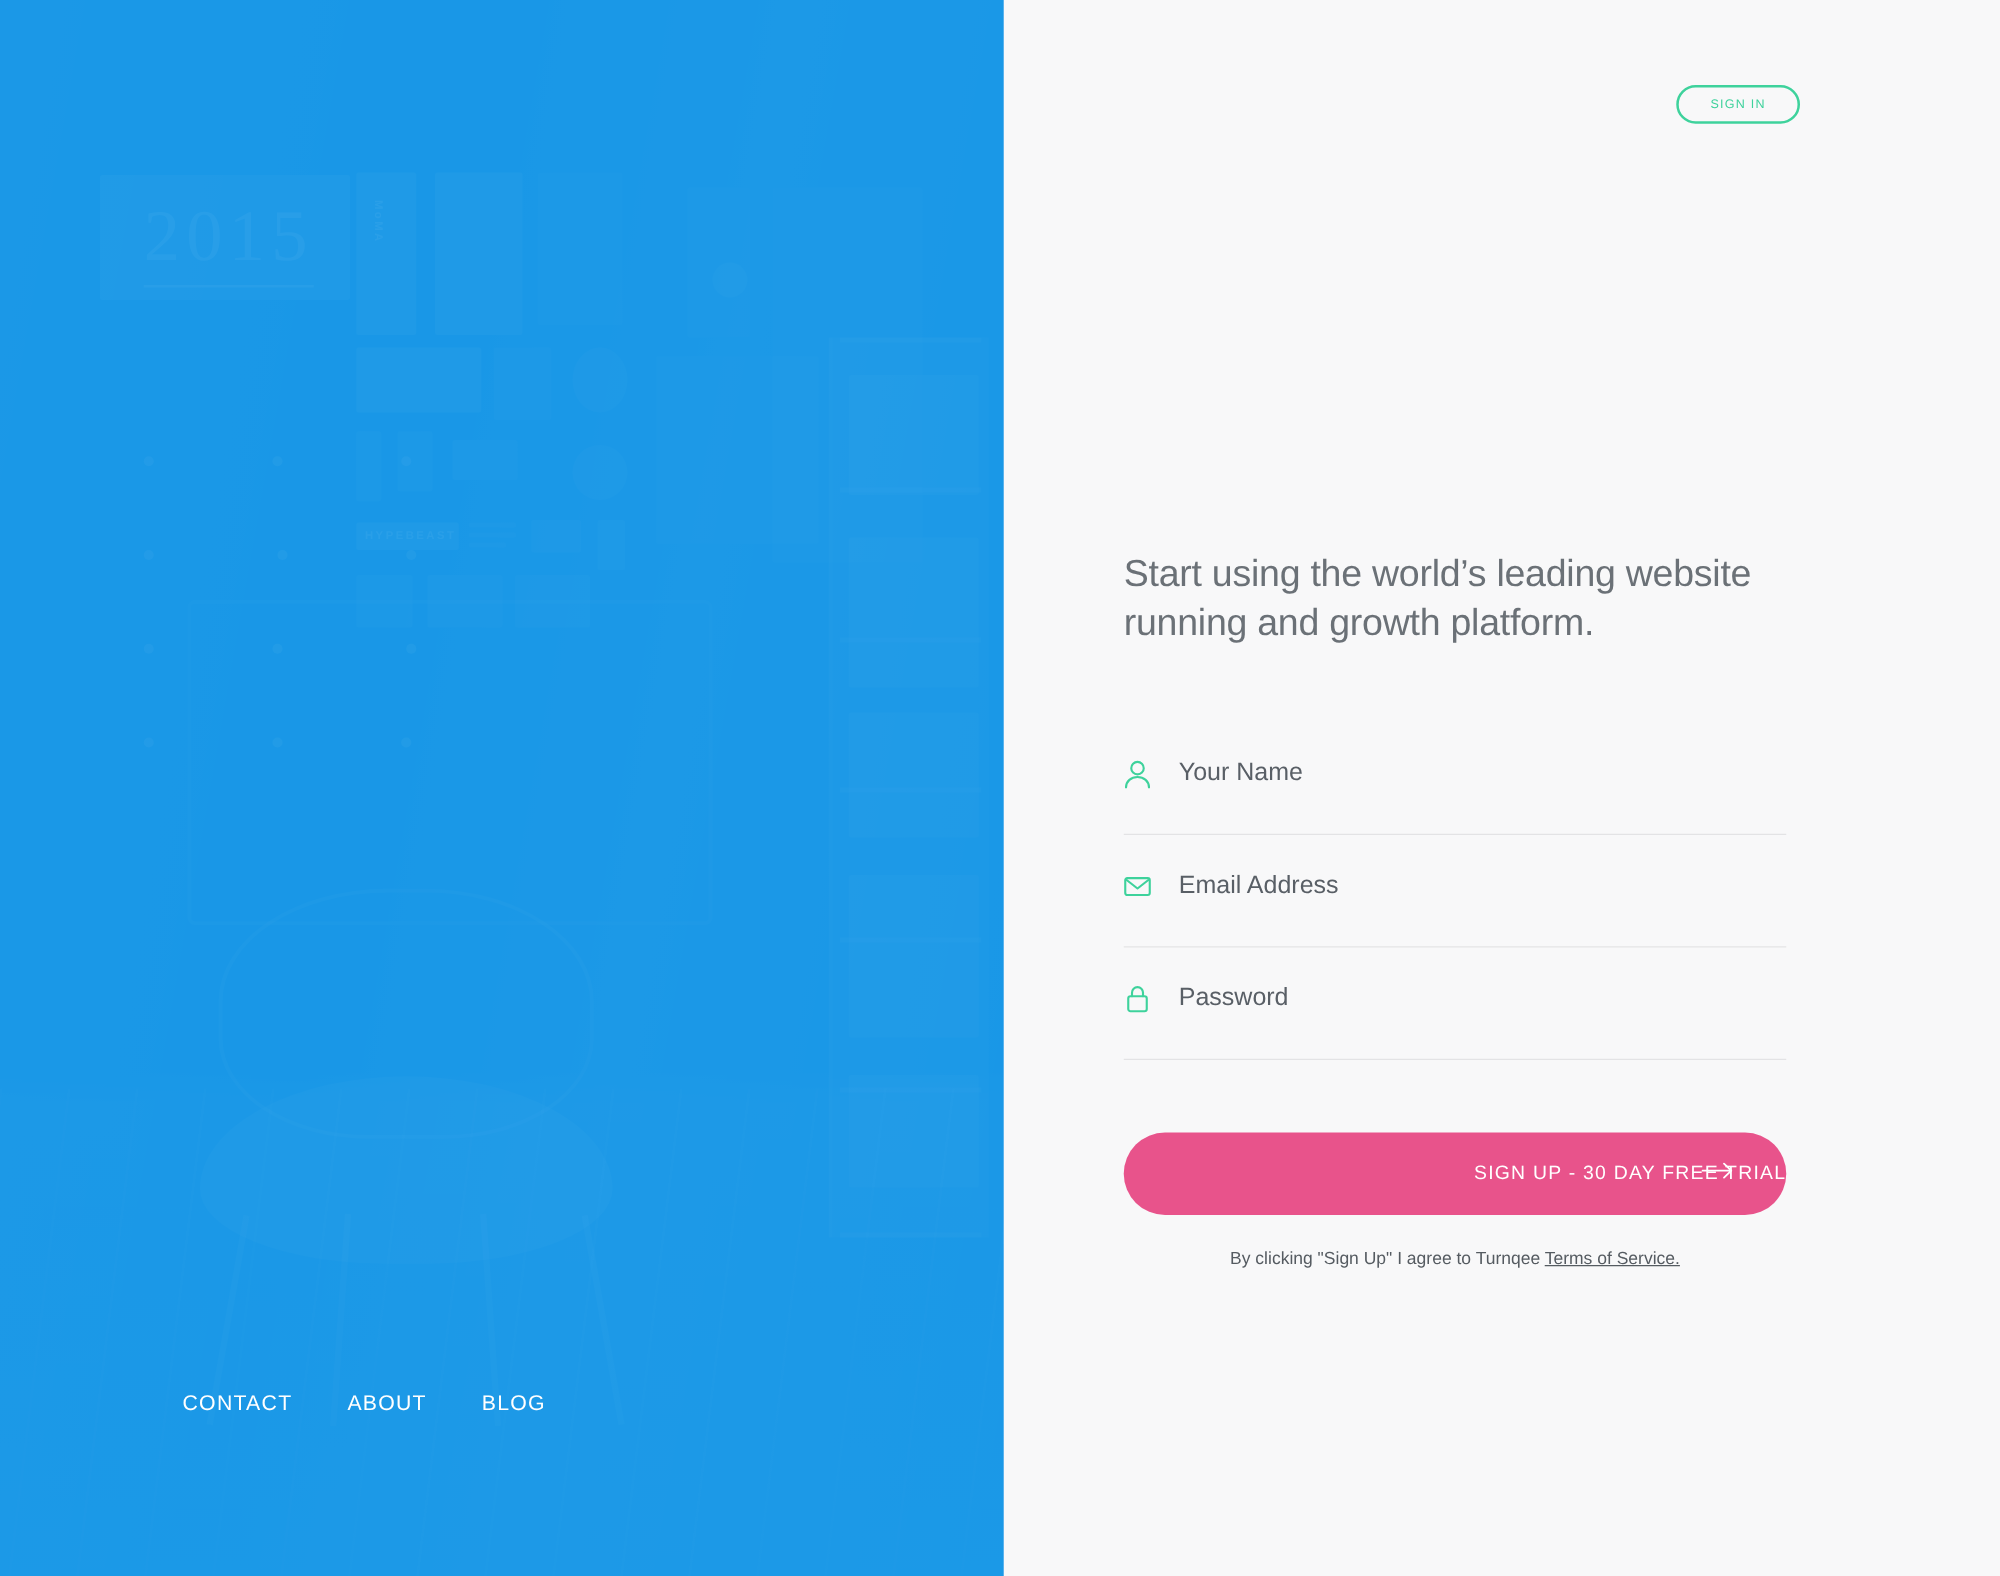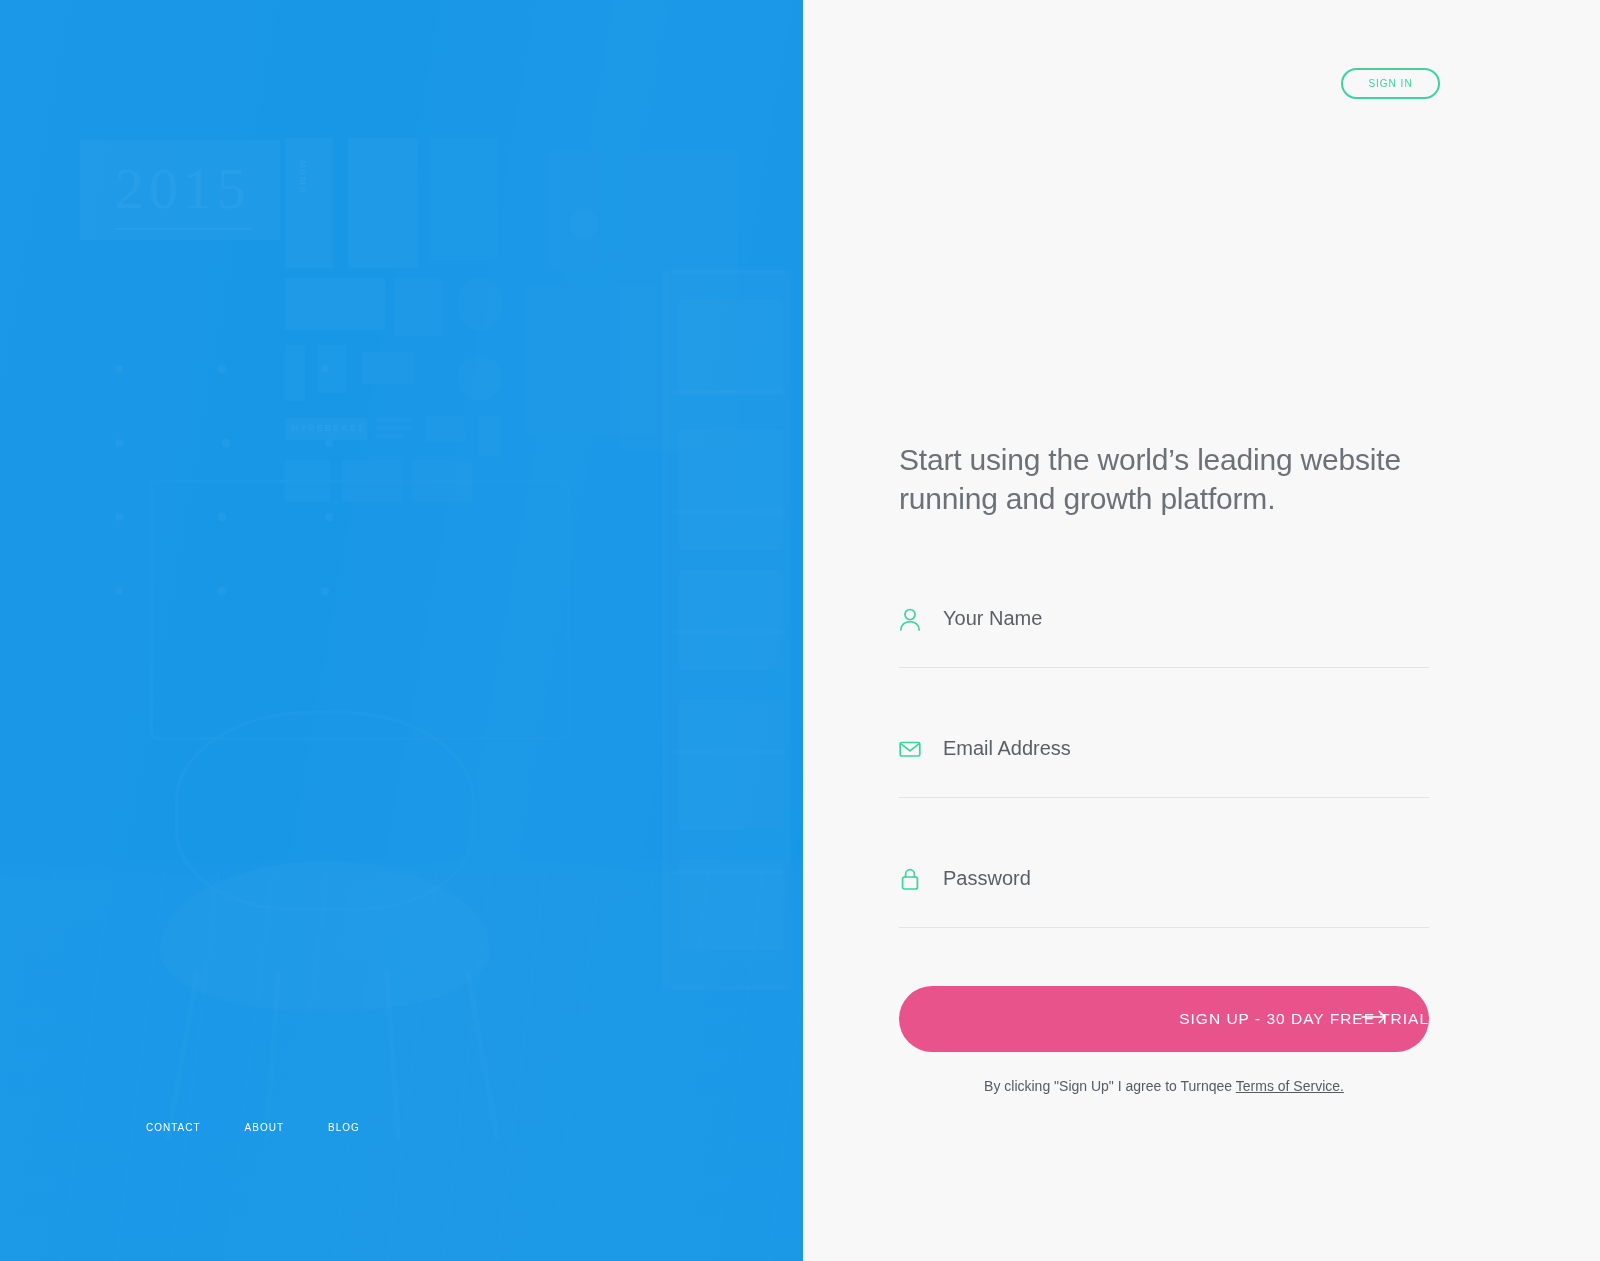--- a/index.html
+++ b/index.html
@@ -140,21 +140,21 @@
     border-radius: 30px;
     color: #ffffff; font-size: 15px; letter-spacing: 1.1px; font-weight: 400;
     background: transparent; cursor: pointer;
   }
   .hero-footer {
     margin-top: auto;
     display: flex; gap: 44px;
     padding-bottom: 78px;
   }
   .hero-footer a {
-    color: #ffffff; font-size: 10px; letter-spacing: 1px;
+    color: #ffffff; font-size: 17px; letter-spacing: 1px;
     text-decoration: none; cursor: pointer;
   }
 
   
   .pane {
     position: relative;
     width: 797px; height: 1261px;
     background: #f8f8f9;
   }
   .signin-wrap { position: absolute; right: 160px; top: 68px; }
@@ -171,21 +171,21 @@
   }
   .lede {
     color: #6b7177;
     font-size: 30px;
     font-weight: 300;
     line-height: 1.30;
     letter-spacing: -0.2px;
   }
   .field {
     position: relative;
-    margin-top: 68px;
+    margin-top: 28px;
     border-bottom: 1px solid #e3e3e5;
     height: 62px;
     display: flex; align-items: flex-start; gap: 22px;
   }
   .field:first-of-type { margin-top: 88px; }
   .field .ico { width: 22px; height: 24px; flex: none; margin-top: 1px; }
   .field input {
     border: 0; outline: 0; background: transparent;
     font-family: "Liberation Sans", sans-serif;
     font-size: 20px; font-weight: 400; color: #3f454b;

